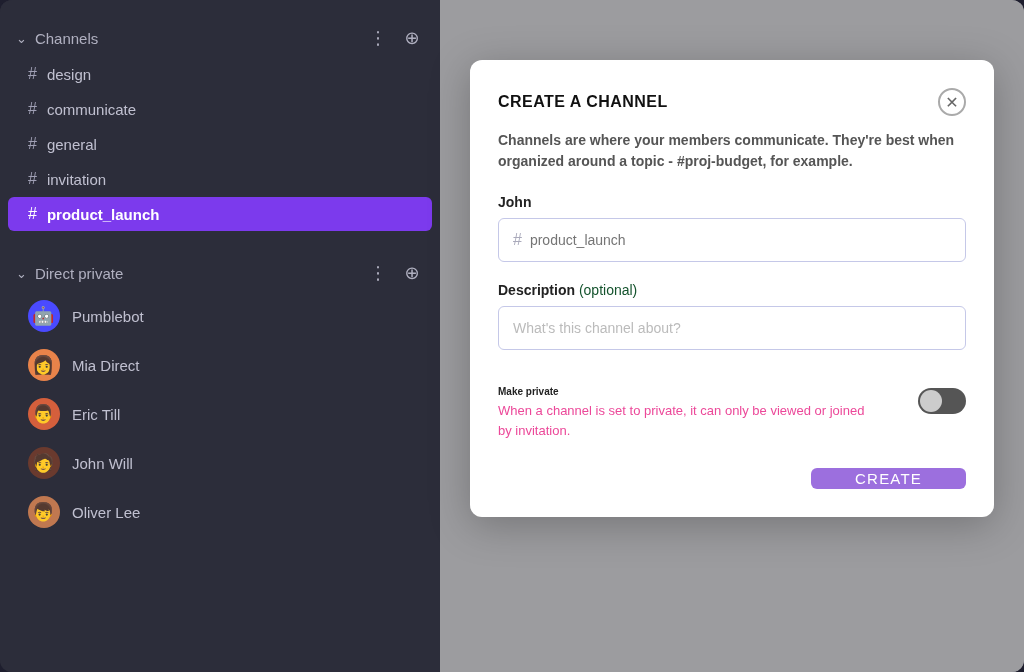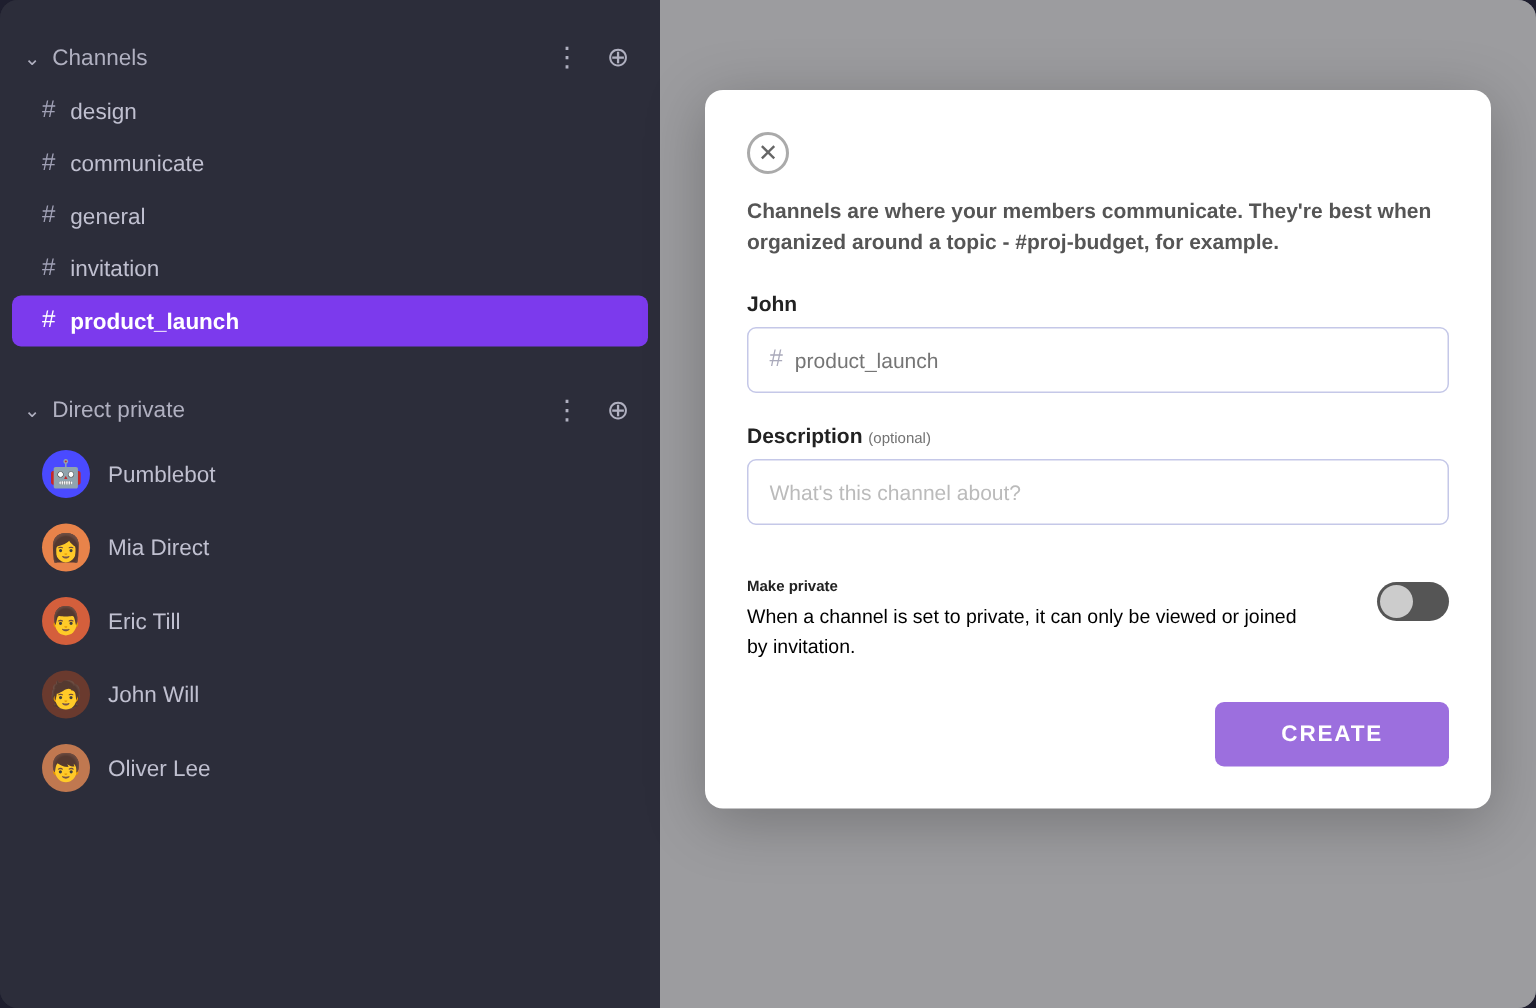--- a/index.html
+++ b/index.html
@@ -181,22 +181,22 @@
     }
     .form-label {
       font-size: 14px;
       font-weight: 600;
       color: #222;
       margin-bottom: 8px;
       display: block;
     }
     .form-label .optional {
       font-weight: 400;
-      color: #737373;
-      font-size: 10px;
+      color: #14532d;
+      font-size: 14px;
       text-align: right;
     }
     .input-with-hash {
       display: flex;
       align-items: center;
       border: 1.5px solid #c5c8e8;
       border-radius: 6px;
       padding: 0 14px;
       background: #fff;
       margin-bottom: 20px;
@@ -234,21 +234,21 @@
       margin-bottom: 28px;
     }
     .make-private-text h4 {
       font-size: 10px;
       font-weight: 700;
       color: #222;
       margin-bottom: 4px;
     }
     .make-private-text p {
       font-size: 13px;
-      color: #000000;
+      color: #ec4899;
       line-height: 1.5;
       max-width: 380px;
     }
     
     .toggle {
       width: 48px;
       height: 26px;
       border-radius: 13px;
       background: #555;
       position: relative;
@@ -268,25 +268,25 @@
       transition: left 0.2s;
     }
     .modal-footer {
       display: flex;
       justify-content: flex-end;
     }
     .create-btn {
       background: #9c6fde;
       color: #fff;
       font-size: 15px;
-      font-weight: 700;
+      font-weight: 400;
       letter-spacing: 0.08em;
       border: none;
       border-radius: 6px;
-      padding: 13px 44px;
+      padding: 2px 44px;
       cursor: pointer;
     }
 
     .section-divider {
       margin: 8px 0 4px 0;
     }
   </style>
 </head>
 <body>
 
@@ -363,20 +363,21 @@
         <span>Oliver Lee</span>
       </div>
     </div>
   </div>
 
   <div class="main-area">
     <div class="overlay">
       <div class="modal">
         
         <div class="modal-header">
+          <span class="modal-title">CREATE A CHANNEL</span>
           <button class="modal-close">✕</button>
         </div>
 
         
         <p class="modal-description">Channels are where your members communicate. They're best when organized around a topic - #proj-budget, for example.</p>
 
         
         <label class="form-label">
           <span>John</span>
         </label>

